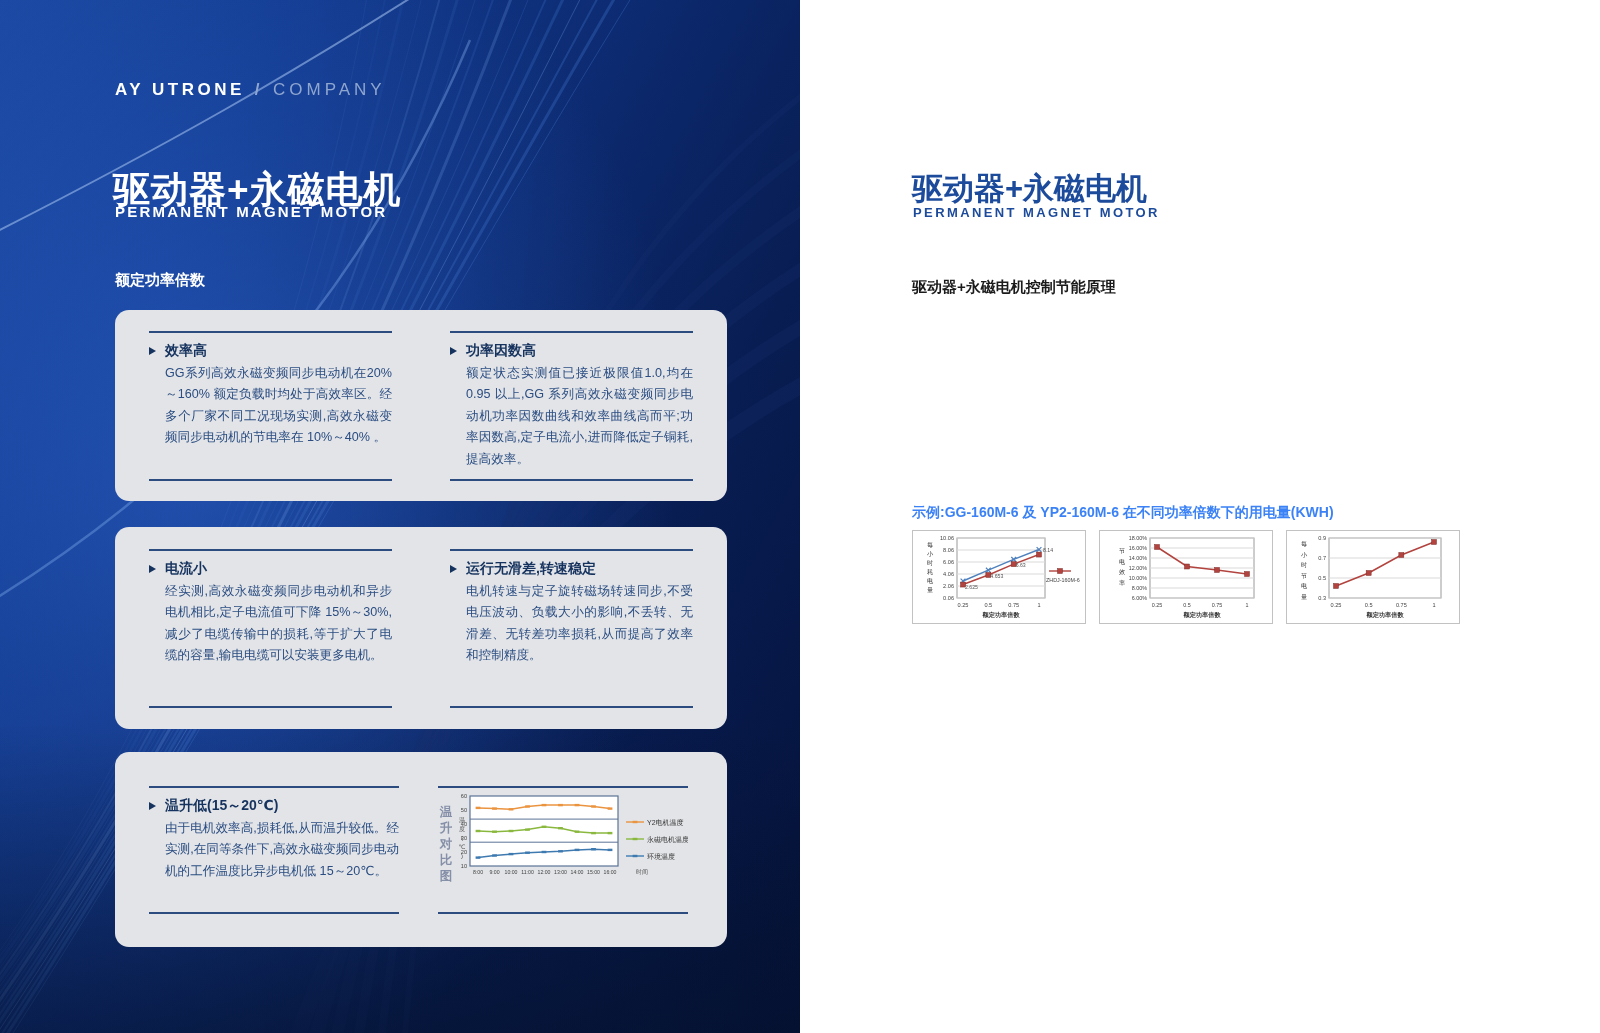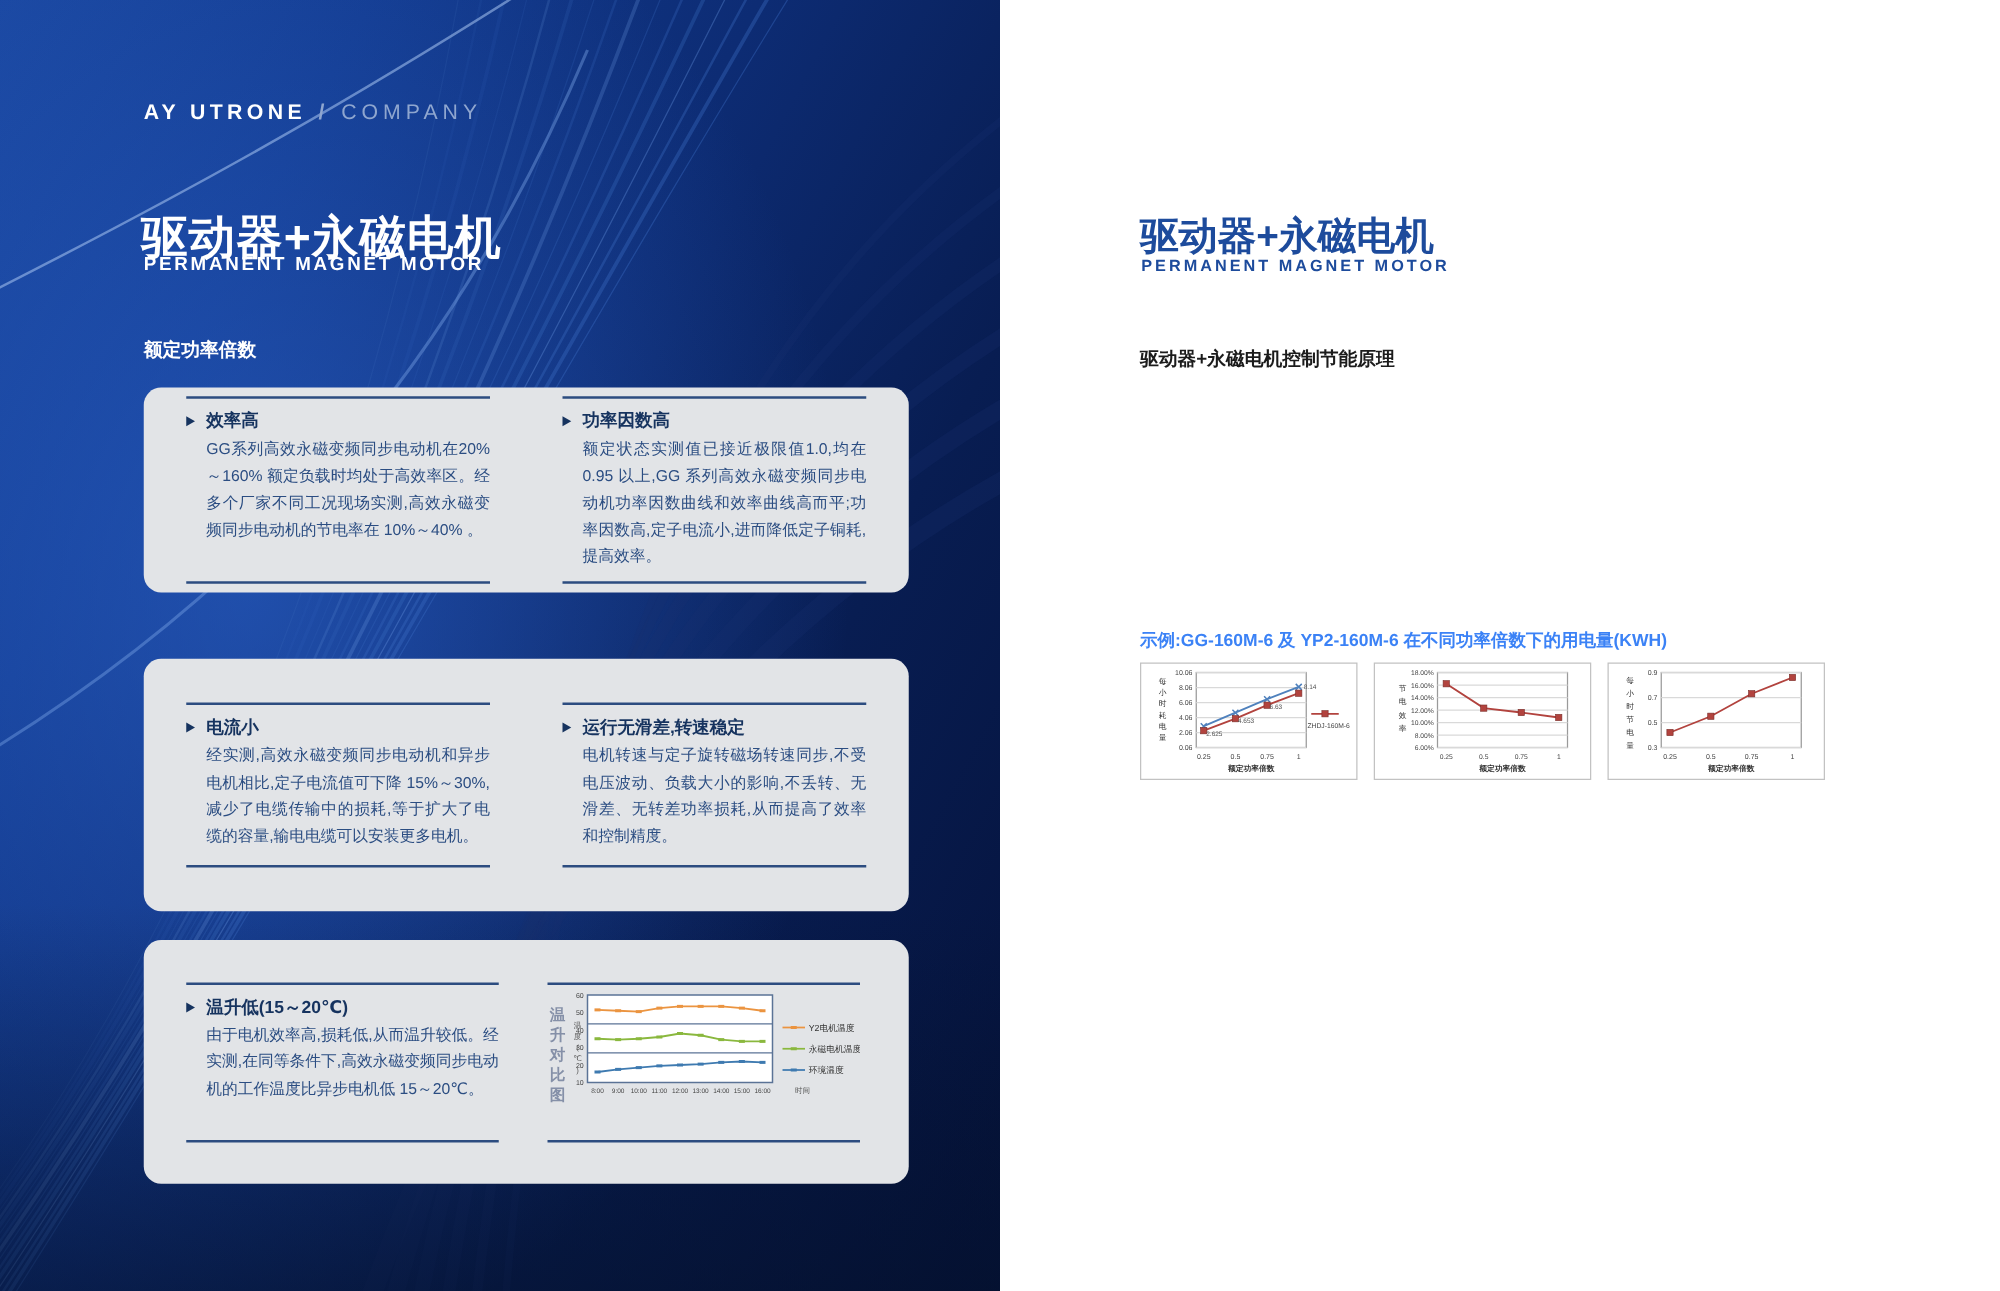--- a/index.html
+++ b/index.html
@@ -11,25 +11,25 @@
   .left-content{position:absolute;left:0;top:0;width:800px;height:1033px;}
   .brand{position:absolute;left:115px;top:80px;font-size:17px;letter-spacing:3.5px;}
   .brand .b1{color:#ffffff;font-weight:bold;}
   .brand .sep{color:#8fa6cf;margin:0 10px;font-weight:bold;}
   .brand .b2{color:#8fa6cf;font-weight:500;letter-spacing:4px;}
   .l-title{position:absolute;left:113px;top:165px;font-size:37px;font-weight:bold;color:#fff;letter-spacing:1px;}
   .l-subtitle{position:absolute;left:115px;top:203px;font-size:15px;font-weight:800;color:#fff;letter-spacing:2.2px;}
   .section-label{position:absolute;left:115px;top:271px;font-size:15px;font-weight:bold;color:#fff;}
   .card{position:absolute;left:115px;width:612px;background:#e2e4e7;border-radius:14px;
         display:flex;align-items:center;padding:0 34px;gap:58px;box-sizing:border-box;}
-  .card1{top:310px;height:164px;}
+  .card1{top:310px;height:191px;}
   .card2{top:527px;height:202px;}
   .card3{top:752px;height:195px;gap:39px;}
   .feature{width:250px;display:flex;flex-direction:column;}
-  .card1 .feature{height:150px;} .card2 .feature{height:132px;} .card3 .feature{height:128px;}
+  .card1 .feature{height:150px;} .card2 .feature{height:159px;} .card3 .feature{height:128px;}
   .rule{height:2px;background:#2c4c80;flex:none;}
   .rule-b{margin-top:auto;}
   .f-title{display:flex;align-items:center;gap:9px;margin:9px 0 3px 0;font-size:14px;font-weight:bold;color:#16335f;}
   .tri{width:0;height:0;border-left:7px solid #16335f;border-top:4.5px solid transparent;border-bottom:4.5px solid transparent;flex:none;}
   .f-body{padding-left:16px;font-size:12.6px;line-height:21.5px;color:#2b4d82;text-align:justify;}
   .right-page{position:absolute;left:800px;top:0;width:800px;height:1033px;background:#fff;}
   .r-title{position:absolute;left:112px;top:168px;font-size:31px;font-weight:bold;color:#1d4b9c;}
   .r-subtitle{position:absolute;left:113px;top:205px;font-size:13px;font-weight:800;color:#1d4b9c;letter-spacing:2.4px;}
   .r-heading{position:absolute;left:112px;top:278px;font-size:15px;font-weight:bold;color:#1b1b1b;text-align:center;}
   .r-para{position:absolute;left:112px;width:636px;font-size:14px;color:#5c5c5c;text-align:justify;}

